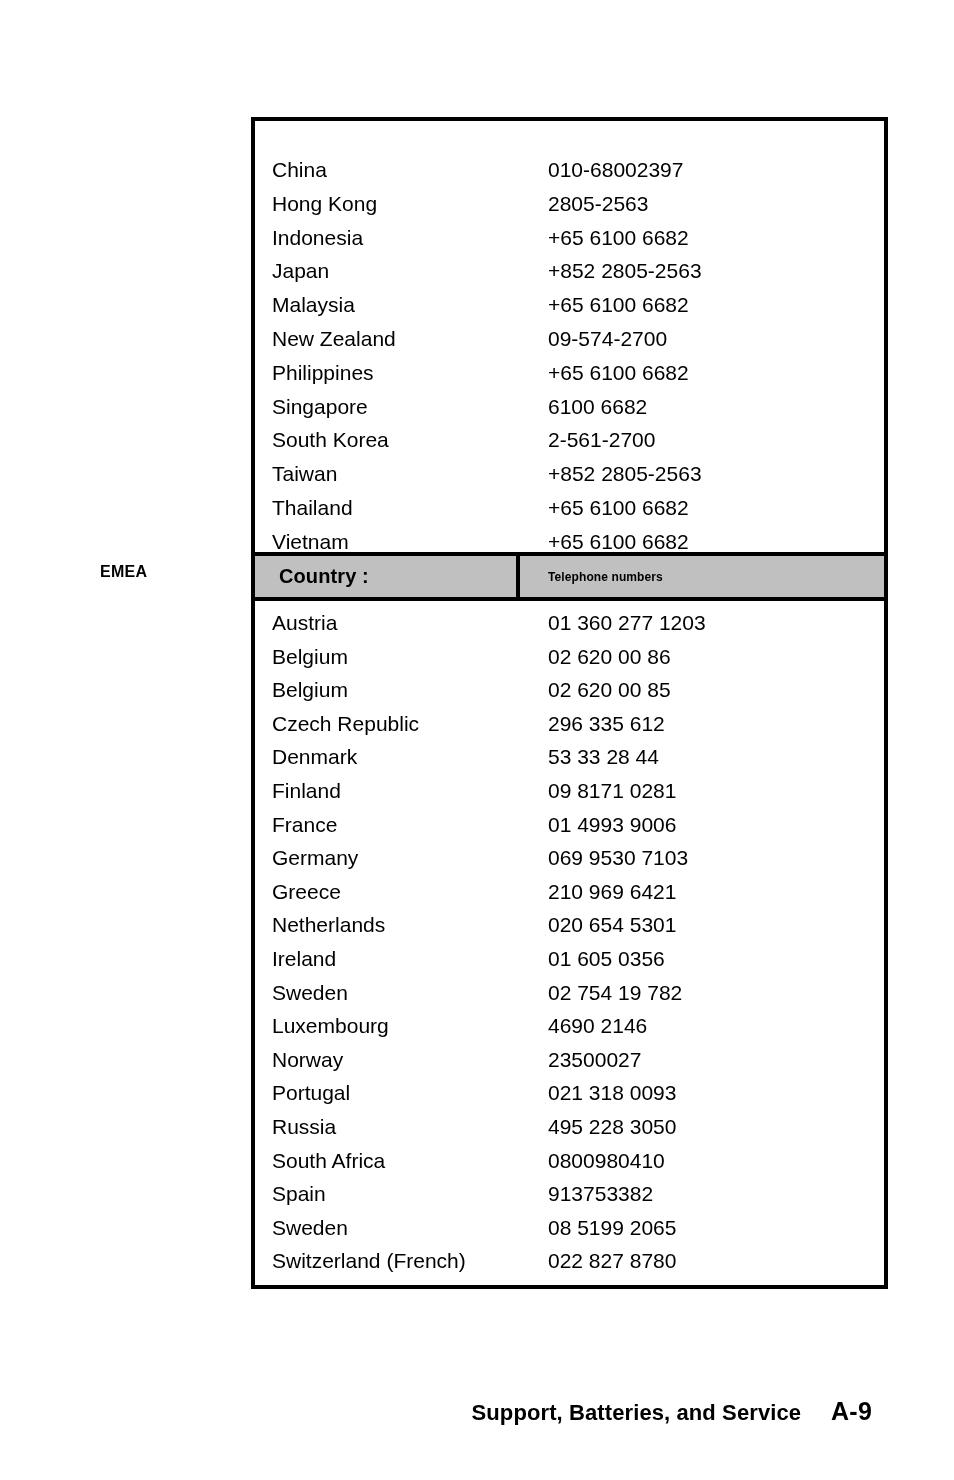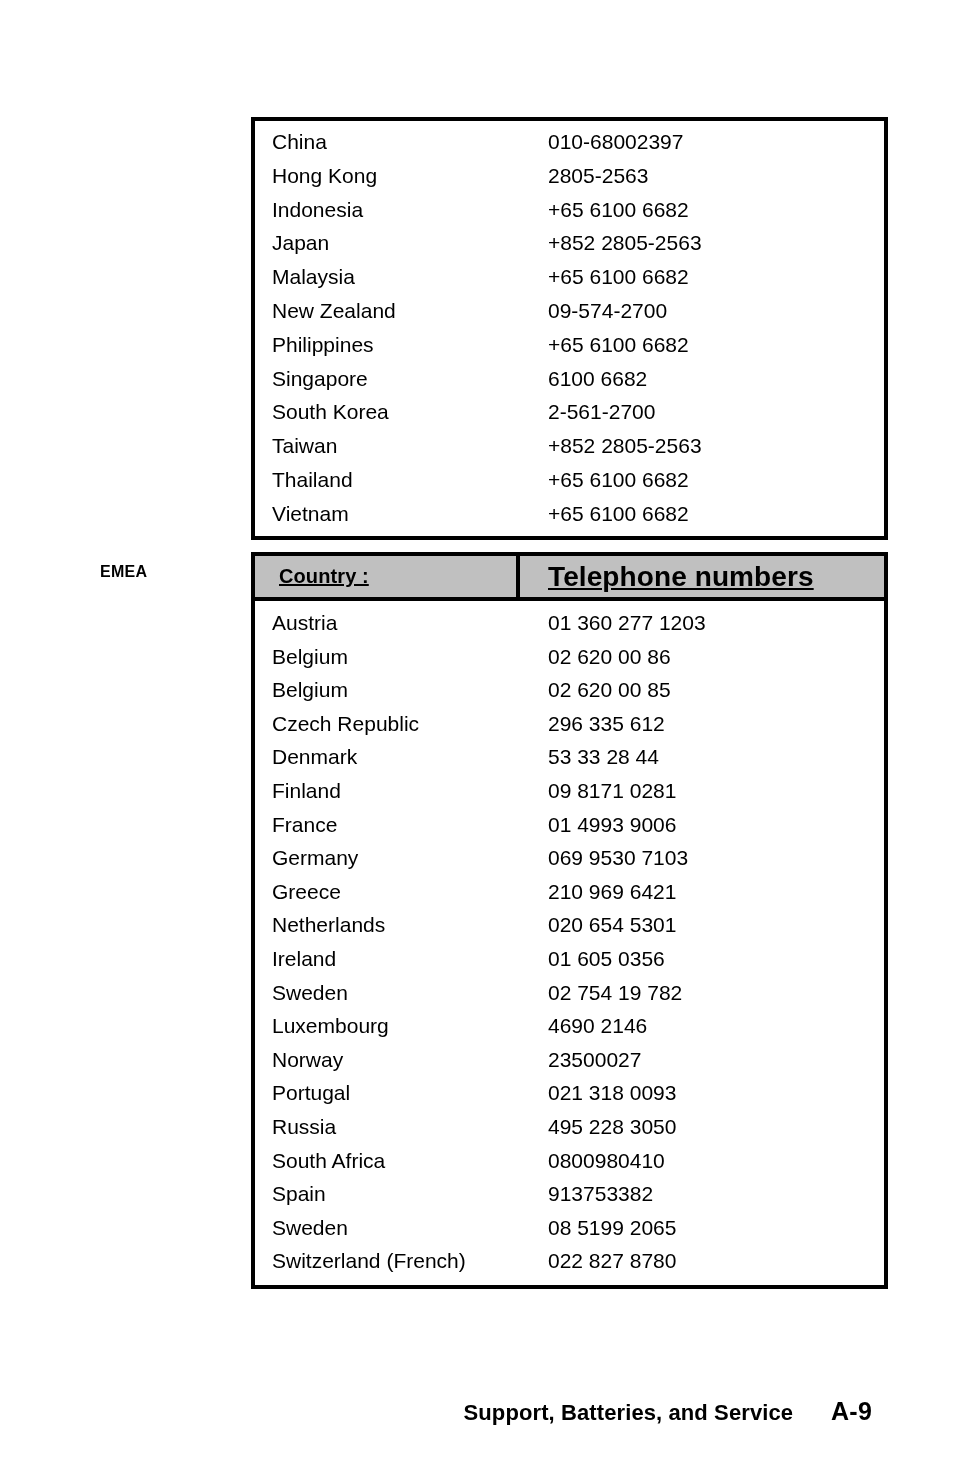--- a/index.html
+++ b/index.html
@@ -33,40 +33,39 @@
 
   #table-apac { top: 117px; }
   #table-emea { top: 552px; }
 
   .table-header-row {
     display: flex;
     background: #c0c0c0;
     height: 45px;
     border-bottom: 4px solid #000000;
     box-sizing: border-box;
-    text-decoration: underline;
   }
   .th-country {
     width: 265px;
     box-sizing: border-box;
     border-right: 4px solid #000000;
     display: flex;
     align-items: center;
     padding-left: 24px;
     font-size: 20px;
     font-weight: bold;
     letter-spacing: 0.1px;
   }
   .th-phone {
     flex: 1;
     box-sizing: border-box;
     display: flex;
     align-items: center;
     padding-left: 28px;
-    font-size: 28px;
+    font-size: 12px;
     font-weight: bold;
     letter-spacing: 0.1px;
     border-radius: 20px;
   }
 
   .table-body {
     padding: 5px 0 7px 0;
   }
 
   .row {
@@ -84,21 +83,21 @@
   }
   .cell-phone {
     flex: 1;
     box-sizing: border-box;
     padding-left: 28px;
     white-space: nowrap;
   }
 
   
   #table-apac .row { height: 33.8px; line-height: 33.8px; }
-  #table-apac .table-body { padding: 4px 0 5px 0; }
+  #table-apac .table-body { padding: 4px 0 5px 0; margin-top: 28px; }
 
   
   .region-label {
     position: absolute;
     left: 100px;
     top: 563px;
     font-size: 16px;
     font-weight: bold;
     letter-spacing: 0.3px;
   }
@@ -113,21 +112,21 @@
     justify-content: flex-end;
     align-items: baseline;
     font-weight: bold;
   }
   .footer-title {
     font-size: 22px;
     letter-spacing: 0.1px;
   }
   .footer-page {
     font-size: 25px;
-    margin-left: 38px;
+    margin-left: 30px;
     letter-spacing: 0.2px;
   }
 </style>
 </head>
 <body>
 
 <div class="page">
 
   <div class="phone-table" id="table-apac">
     <div class="table-body">

